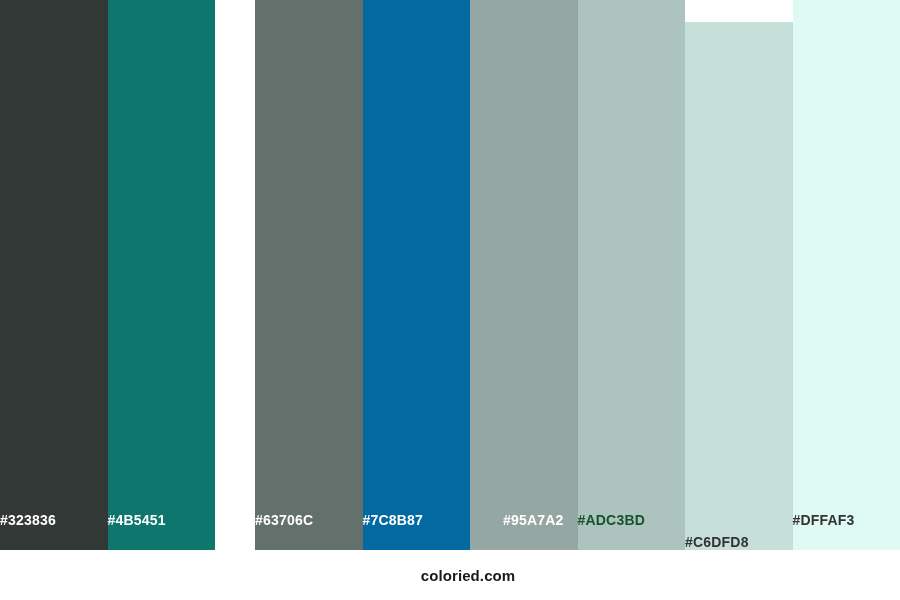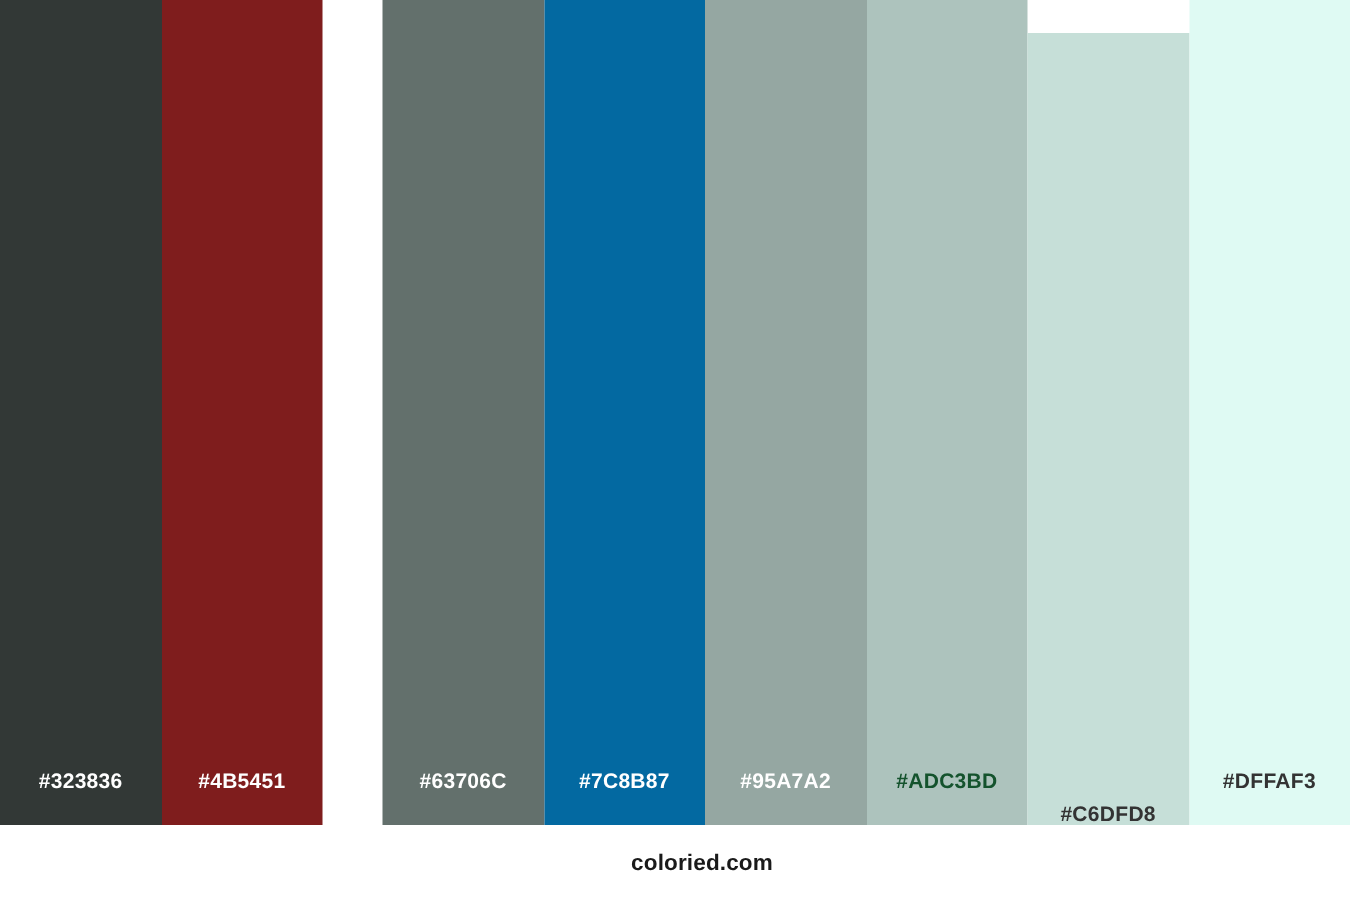--- a/index.html
+++ b/index.html
@@ -27,21 +27,21 @@
   .swatch {
     flex: 1 1 0;
     position: relative;
     height: 550px;
   }
   .swatch-label {
     position: absolute;
     left: 0;
     right: 0;
     bottom: 22px;
-    text-align: center;
+    text-align: left;
     font-size: 14px;
     font-weight: bold;
     letter-spacing: 0.2px;
     white-space: nowrap;
   }
   .footer {
     position: absolute;
     left: 0;
     right: 0;
     top: 550px;
@@ -61,31 +61,31 @@
 </style>
 </head>
 <body>
 
 <div class="page">
 
   <div class="palette" id="palette">
       <div class="swatch" style="background: rgb(50, 56, 54);">
         <div class="swatch-label" style="color: rgb(255, 255, 255);">#323836</div>
       </div>
-      <div class="swatch" style="background: #7f1d1d;">
+      <div class="swatch" style="background: #0f766e;">
         <div class="swatch-label" style="color: rgb(255, 255, 255);">#4B5451</div>
       </div>
       <div class="swatch" style="background: rgb(99, 112, 108); margin-left: 40px;">
         <div class="swatch-label" style="color: rgb(255, 255, 255);">#63706C</div>
       </div>
       <div class="swatch" style="background: #0369a1;">
         <div class="swatch-label" style="color: rgb(255, 255, 255);">#7C8B87</div>
       </div>
       <div class="swatch" style="background: rgb(149, 167, 162);">
-        <div class="swatch-label" style="color: rgb(255, 255, 255);">#95A7A2</div>
+        <div class="swatch-label" style="color: rgb(255, 255, 255); padding-left: 33px;">#95A7A2</div>
       </div>
       <div class="swatch" style="background: rgb(173, 195, 189);">
         <div class="swatch-label" style="color: #14532d;">#ADC3BD</div>
       </div>
       <div class="swatch" style="background: rgb(198, 223, 216); margin-top: 22px;">
         <div class="swatch-label" style="color: rgb(51, 51, 51);">#C6DFD8</div>
       </div>
       <div class="swatch" style="background: rgb(223, 250, 243);">
         <div class="swatch-label" style="color: rgb(51, 51, 51);">#DFFAF3</div>
       </div>

